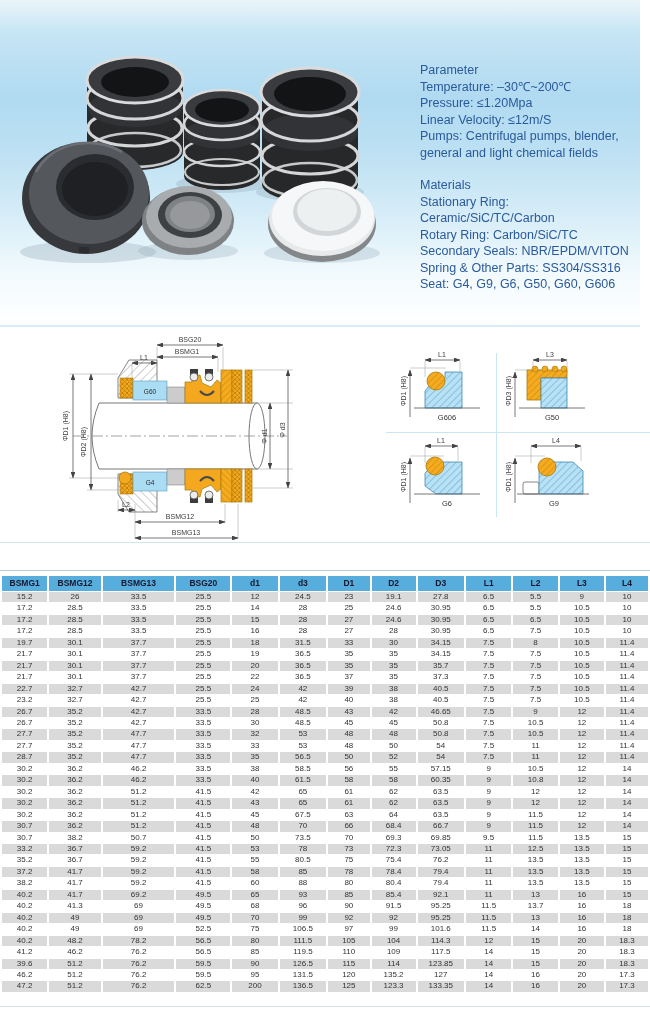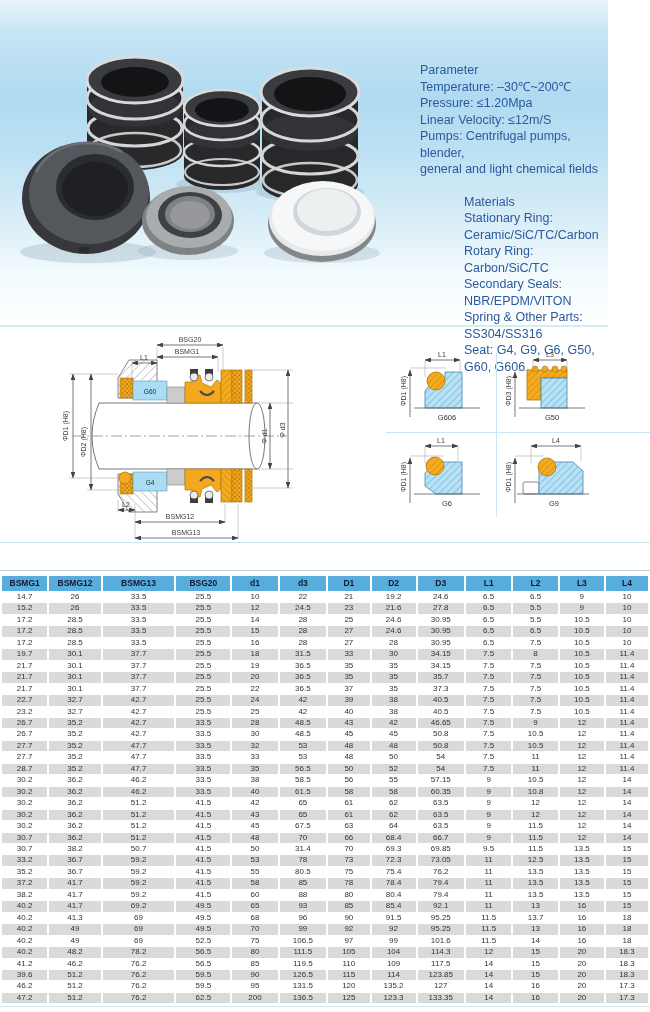--- a/index.html
+++ b/index.html
@@ -2,25 +2,25 @@
 <html><head>
 <meta charset="utf-8">
 <style>
   html,body{margin:0;padding:0;background:#fff;}
   #page{position:relative;width:650px;height:1012px;background:#ffffff;overflow:hidden;
         font-family:"Liberation Sans", sans-serif;}
 
   
   .banner{position:absolute;left:0;top:0;width:608px;height:325px;
     background:linear-gradient(180deg,#eaf5fa 0%,#c6e5f4 10%,#b0daf1 30%,#bee1f3 48%,#d9eef8 68%,#f2fafd 84%,#ffffff 100%);
-    border-bottom:2px solid #d8ecf3;}
+    border-bottom:2px solid #d8ecf3;padding-left:32px;}
   .photo{position:absolute;left:0;top:0;}
   .info-text{position:absolute;left:420px;top:62px;color:#2a5a9c;font-size:12.5px;line-height:16.5px;}
   .info-title{color:#2a5a9c;}
-  .materials-block{margin-top:16px;margin-left:44px;}
+  .materials-block{margin-top:16px;}
 
   
   .main-diagram{position:absolute;left:55px;top:330px;}
   .seat{position:absolute;}
   .seat-g606{left:400px;top:347px;}
   .seat-g50{left:505px;top:347px;}
   .seat-g6{left:400px;top:433px;}
   .seat-g9{left:505px;top:433px;}
   .divider{position:absolute;background:#c9e6f3;}
   .div-vert{left:496px;top:353px;width:1px;height:164px;}
@@ -339,44 +339,29 @@
           <th>D1</th>
           <th>D2</th>
           <th>D3</th>
           <th>L1</th>
           <th>L2</th>
           <th>L3</th>
           <th>L4</th>
         </tr>
       </thead>
       <tbody>
-        <tr class="odd">
-          <td>14.7</td>
-          <td>26</td>
-          <td>33.5</td>
-          <td>25.5</td>
-          <td>10</td>
-          <td>22</td>
-          <td>21</td>
-          <td>19.2</td>
-          <td>24.6</td>
-          <td>6.5</td>
-          <td>6.5</td>
-          <td>9</td>
-          <td>10</td>
-        </tr>
         <tr class="even">
           <td>15.2</td>
           <td>26</td>
           <td>33.5</td>
           <td>25.5</td>
           <td>12</td>
           <td>24.5</td>
           <td>23</td>
-          <td>21.6</td>
+          <td>19.1</td>
           <td>27.8</td>
           <td>6.5</td>
           <td>5.5</td>
           <td>9</td>
           <td>10</td>
         </tr>
         <tr class="odd">
           <td>17.2</td>
           <td>28.5</td>
           <td>33.5</td>
@@ -675,21 +660,21 @@
           <td>11.5</td>
           <td>12</td>
           <td>14</td>
         </tr>
         <tr class="odd">
           <td>30.7</td>
           <td>38.2</td>
           <td>50.7</td>
           <td>41.5</td>
           <td>50</td>
-          <td>31.4</td>
+          <td>73.5</td>
           <td>70</td>
           <td>69.3</td>
           <td>69.85</td>
           <td>9.5</td>
           <td>11.5</td>
           <td>13.5</td>
           <td>15</td>
         </tr>
         <tr class="even">
           <td>33.2</td>

